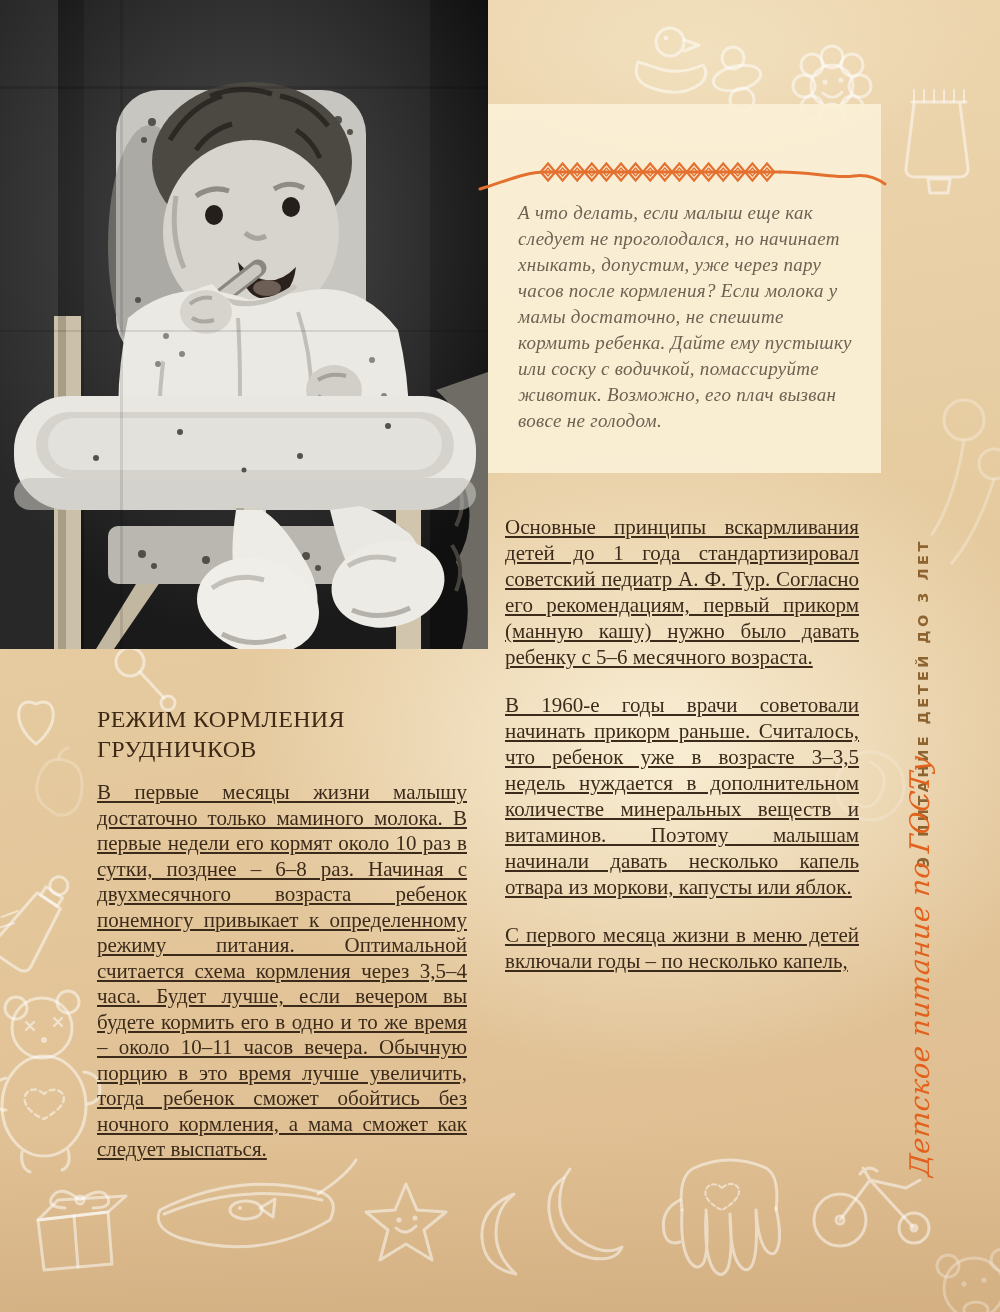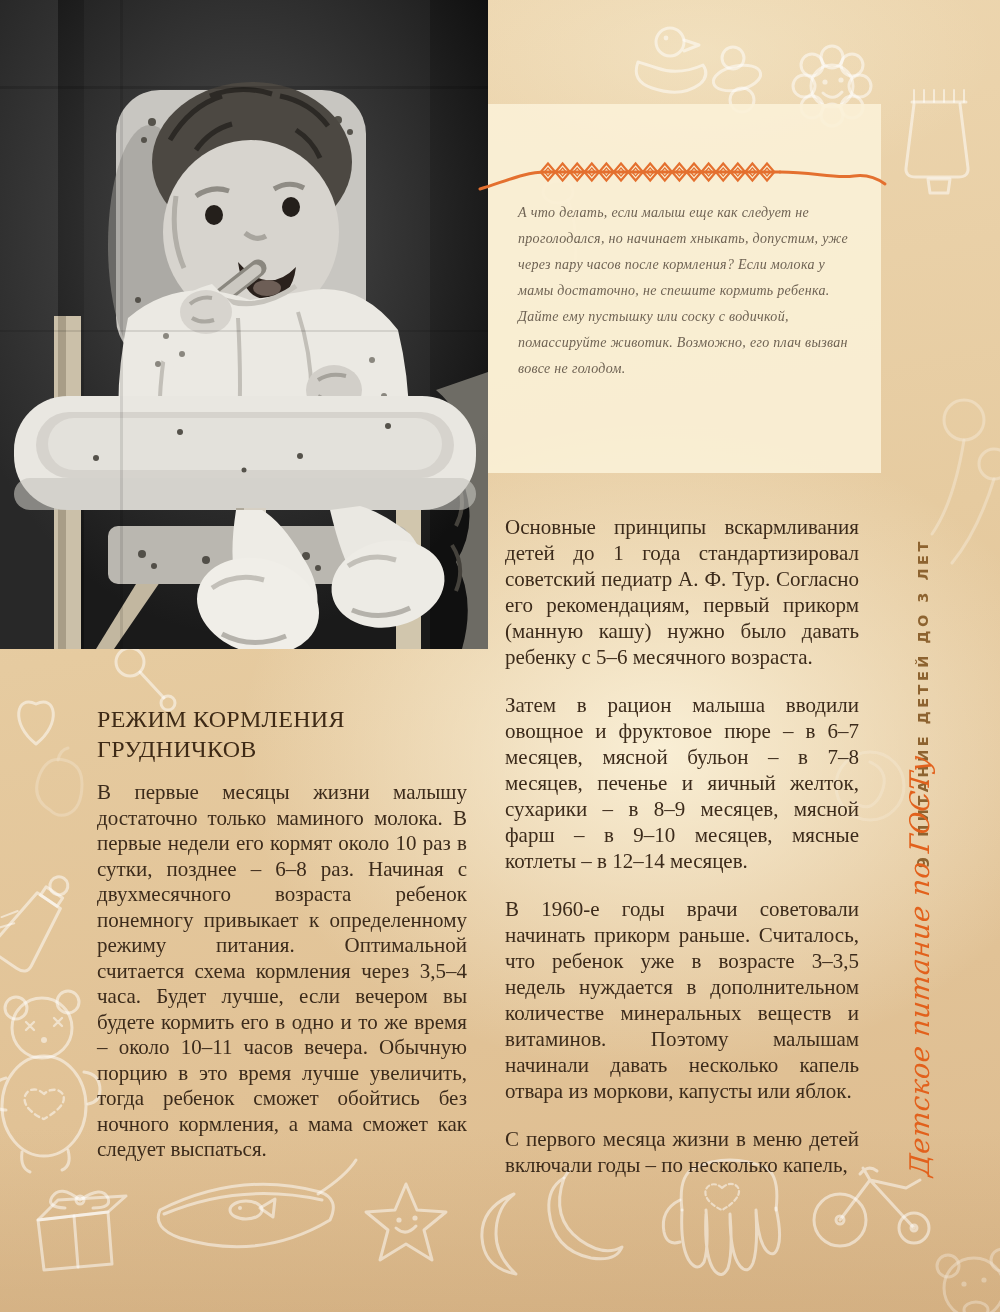--- a/index.html
+++ b/index.html
@@ -17,31 +17,31 @@
   }
   .doodles{position:absolute;inset:0;z-index:2;}
   .doodles *{vector-effect:non-scaling-stroke;}
   .photo{position:absolute;left:0;top:0;width:488px;height:649px;z-index:3;display:block;}
   .callout{
     position:absolute;left:488px;top:104px;width:393px;height:369px;z-index:3;
     background:rgba(251,241,215,.9);
   }
   .callout-text{
     position:absolute;left:518px;top:200px;width:340px;z-index:4;margin:0;
-    font-style:italic;font-size:14px;line-height:26px;color:#6e6253;
+    font-style:italic;font-size:19px;line-height:26px;color:#6e6253;
     letter-spacing:.3px;
   }
   .ornament{position:absolute;left:478px;top:148px;width:420px;height:52px;z-index:5;}
   .left-col{position:absolute;left:97px;top:704px;width:370px;z-index:4;color:#3c2b1b;}
   .left-col h2{
     margin:0 0 16px 0;font-size:24px;line-height:30px;font-weight:normal;
     color:#3e2a16;letter-spacing:.3px;
   }
   .left-col p,.right-col p{
-    margin:0;font-size:21px;line-height:25.5px;text-align:justify;color:#3c2b1b;
+    margin:0;font-size:21px;line-height:25.5px;text-align:justify;color:#3c2b1b;text-decoration:underline;
   }
   .right-col{position:absolute;left:505px;top:514px;width:354px;z-index:4;}
   .right-col p{line-height:26px;}
   .right-col p + p{margin-top:22px;}
   .sidebar-rotated{
     position:absolute;left:904px;top:868px;width:320px;height:38px;z-index:4;
     transform:rotate(-90deg);transform-origin:0 0;
     display:flex;align-items:center;gap:20px;white-space:nowrap;
     font-family:"DejaVu Sans","Liberation Sans",sans-serif;
     color:#8d6330;
@@ -339,21 +339,20 @@
       </g>
   </svg>
 
   <div class="left-col">
     <h2>РЕЖИМ КОРМЛЕНИЯ ГРУДНИЧКОВ</h2>
     <p>В первые месяцы жизни малышу достаточно только маминого молока. В первые недели его кормят около 10 раз в сутки, позднее – 6–8 раз. Начиная с двухмесячного возраста ребенок понемногу привыкает к определенному режиму питания. Оптимальной считается схема кормления через 3,5–4 часа. Будет лучше, если вечером вы будете кормить его в одно и то же время – около 10–11 часов вечера. Обычную порцию в это время лучше увеличить, тогда ребенок сможет обойтись без ночного кормления, а мама сможет как следует выспаться.</p>
   </div>
 
   <div class="right-col">
     <p>Основные принципы вскармливания детей до 1 года стандартизировал советский педиатр А. Ф. Тур. Согласно его рекомендациям, первый прикорм (манную кашу) нужно было давать ребенку с 5–6 месячного возраста.</p>
-    <p>Затем в рацион малыша вводили овощное и фруктовое пюре – в 6–7 месяцев, мясной бульон – в 7–8 месяцев, печенье и яичный желток, сухарики – в 8–9 месяцев, мясной фарш – в 9–10 месяцев, мясные котлеты – в 12–14 месяцев.</p>
     <p>В 1960-е годы врачи советовали начинать прикорм раньше. Считалось, что ребенок уже в возрасте 3–3,5 недель нуждается в дополнительном количестве минеральных веществ и витаминов. Поэтому малышам начинали давать несколько капель отвара из моркови, капусты или яблок.</p>
     <p>С первого месяца жизни в меню детей включали годы – по несколько капель,</p>
   </div>
 
   <div class="sidebar-rotated">
     <span class="pagenum">9</span>
     <span class="vert-title">ПИТАНИЕ ДЕТЕЙ ДО 3 ЛЕТ</span>
   </div>
 
   <div class="script-rotated">

